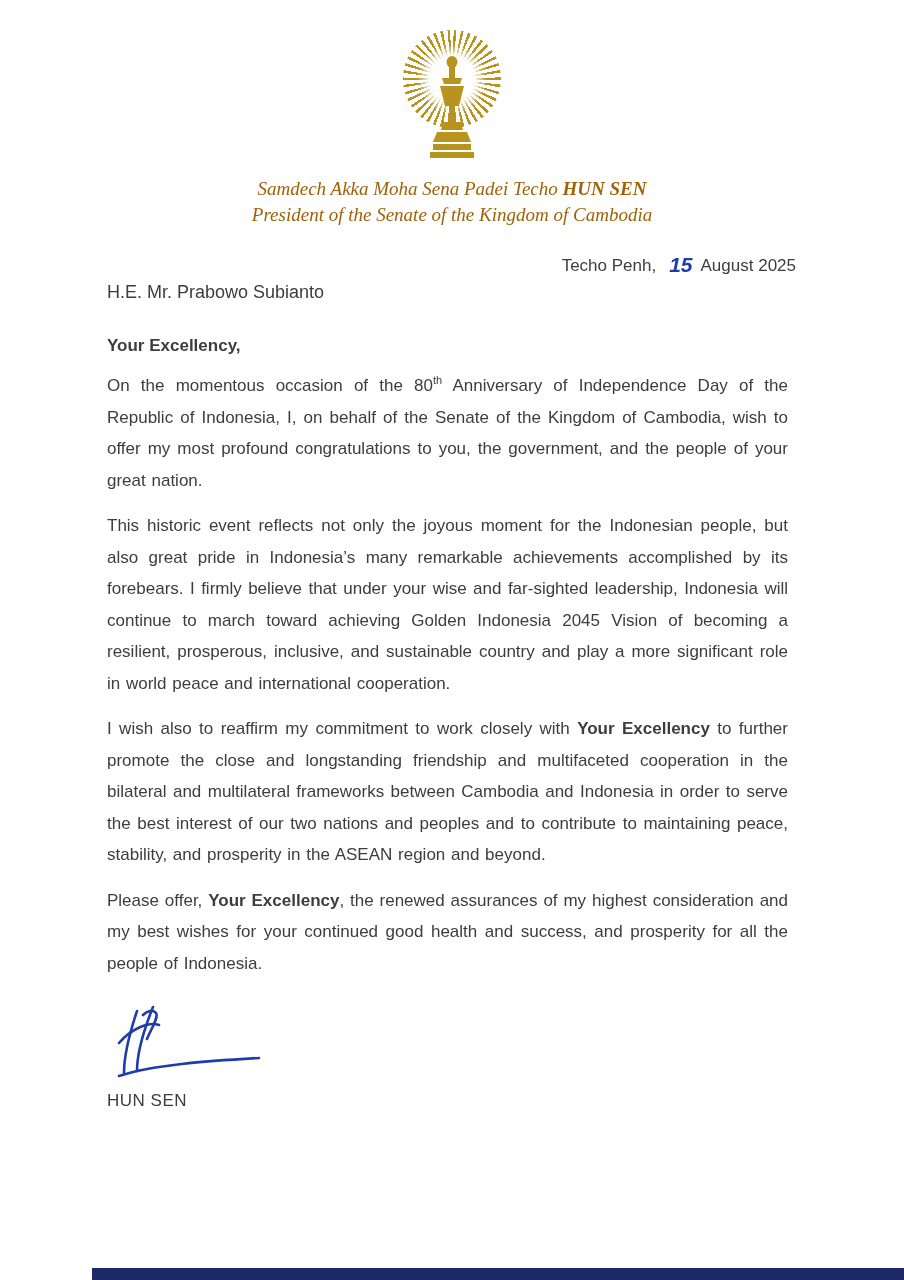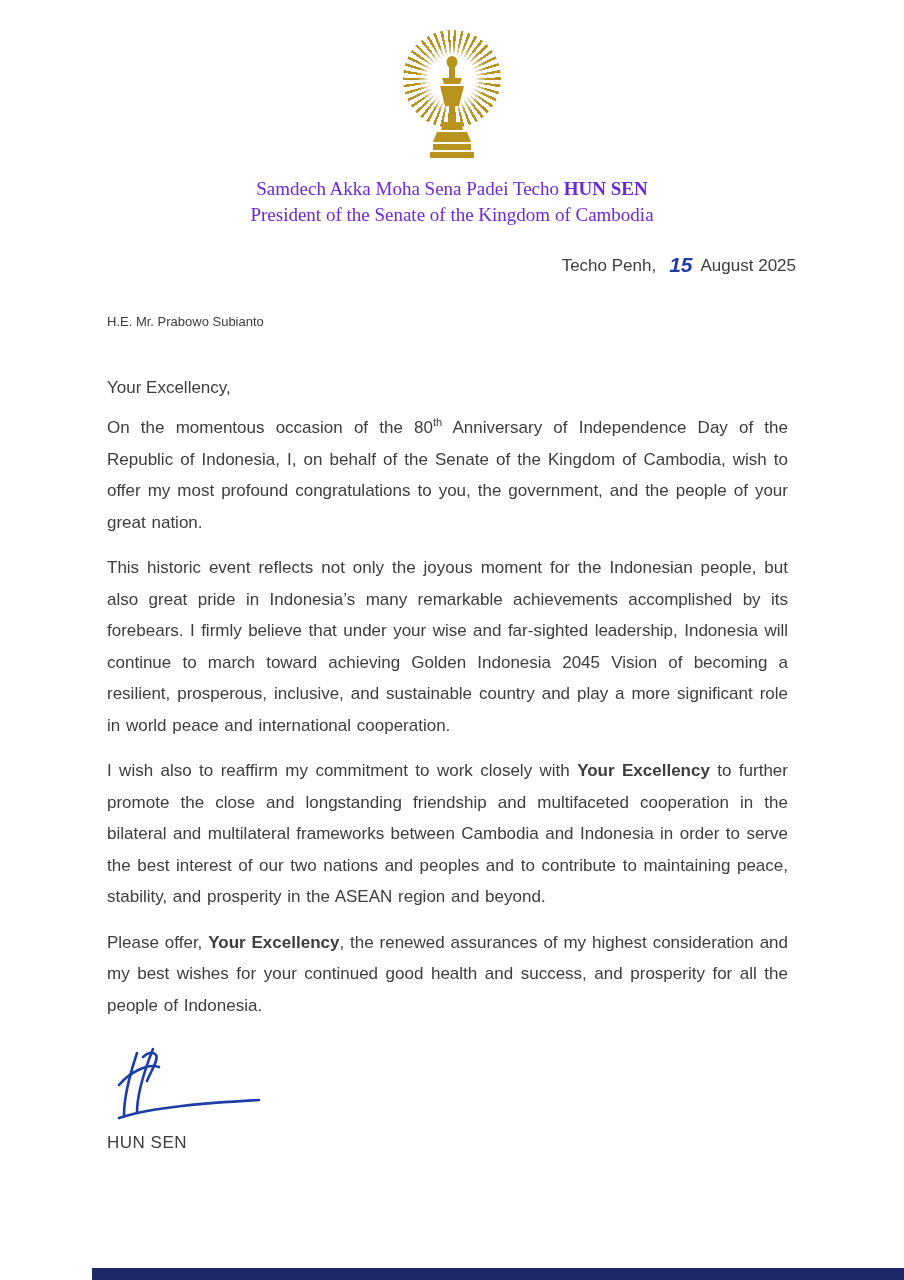--- a/index.html
+++ b/index.html
@@ -25,23 +25,24 @@
     position:absolute;top:8px;left:50%;transform:translateX(-50%);
     width:82px;height:82px;border-radius:50%;
     background:radial-gradient(circle,#ffffff 0 38%,rgba(255,255,255,0) 60%);
   }
   .urn{position:absolute;top:26px;left:50%;transform:translateX(-50%);}
 
   
   .hdr{
     text-align:center;
     font-family:"Liberation Serif", serif;
-    color:#6d28d9;
+    color:#a16207;
     font-size:19px;
     line-height:26px;
+    font-style:italic;
   }
   .hdr-1{margin-top:14px;}
   .hdr b{font-weight:bold;}
 
   
   .dateline{
     margin-top:24px;
     text-align:right;
     font-size:17px;
     color:#3d3d3d;
@@ -50,25 +51,25 @@
     display:inline-block;
     color:#1f3da8;
     font-size:21px;
     font-weight:bold;
     font-style:italic;
     margin:0 8px 0 13px;
     transform:translateY(1px);
   }
 
   
-  .recipient{margin-top:30px;font-size:13px;line-height:32px;}
+  .recipient{font-size:18px;line-height:32px;}
   .recipient .city{text-decoration:underline;text-underline-offset:3px;}
 
   
-  .salutation{margin-top:40px;font-size:17px;}
+  .salutation{margin-top:28px;font-size:17px;font-weight:bold;}
   .para{
     margin:14px 8px 0 0;
     font-size:17px;
     line-height:31.5px;
     text-align:justify;
     word-spacing:1px;
   }
   .para b{font-weight:bold;}
   sup{font-size:11px;line-height:0;}
 

